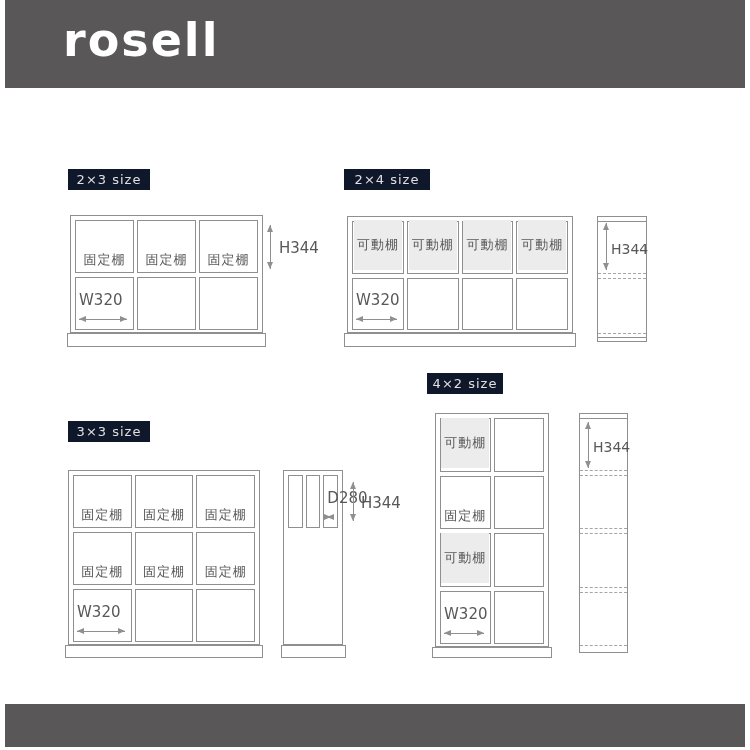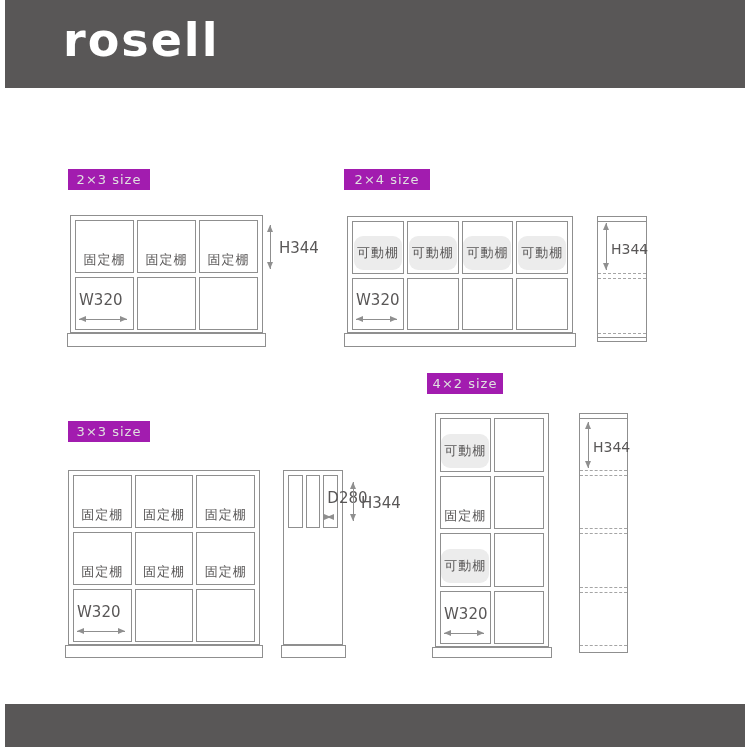--- a/index.html
+++ b/index.html
@@ -7,32 +7,32 @@
         font-family:"DejaVu Sans","Liberation Sans",sans-serif;color:#595757;}
 
   
   .banner{position:absolute;left:5px;width:740px;background:#595757;text-align:center;}
   #top-banner{top:0;height:88px;}
   #bottom-banner{top:704px;height:43px;}
   .brand{position:absolute;left:58px;top:13px;font-size:46px;font-weight:bold;color:#ffffff;letter-spacing:2px;}
   .brand-kana{position:absolute;left:212px;top:41px;font-size:19px;color:#ffffff;letter-spacing:5px;}
 
   
-  .badge{position:absolute;background:#a21caf;color:#e0e0e0;font-size:13px;height:21px;
+  .badge{position:absolute;background:#0f172a;color:#e0e0e0;font-size:13px;height:21px;
          line-height:21px;text-align:center;letter-spacing:1px;}
 
   
   .shelf-body{position:absolute;border:1px solid #8f8f8f;background:#ffffff;box-sizing:border-box;}
   .grid{position:absolute;left:4px;right:4px;top:4px;bottom:2px;display:grid;gap:4px 3px;}
   .cell{position:relative;border:1px solid #8f8f8f;}
   .plinth{position:absolute;border:1px solid #8f8f8f;background:#ffffff;box-sizing:border-box;}
 
   .shelf-label{position:absolute;bottom:3px;left:50%;transform:translateX(-50%);
                font-size:13px;color:#595757;white-space:nowrap;letter-spacing:1px;}
-  .shelf-label.movable{background:#ececec;padding:8px 3px;border-radius:9px;}
+  .shelf-label.movable{background:#ececec;padding:16px 3px;}
 
   
   .dim-text{position:absolute;font-size:15px;color:#595757;white-space:nowrap;}
   .dim-text-sm{position:absolute;font-size:14px;color:#595757;white-space:nowrap;}
 
   .dim-w{position:absolute;left:3px;right:6px;bottom:9px;height:30px;}
   .dim-w .txt{position:absolute;bottom:11px;width:100%;font-size:15px;color:#595757;}
   .h-arrow{position:absolute;left:0;right:0;bottom:0;height:0;border-top:1px solid #8f8f8f;}
   .h-arrow:before{content:"";position:absolute;left:0;top:-4px;width:0;height:0;
      border-style:solid;border-width:3.5px 7px 3.5px 0;border-color:transparent #8f8f8f transparent transparent;}

